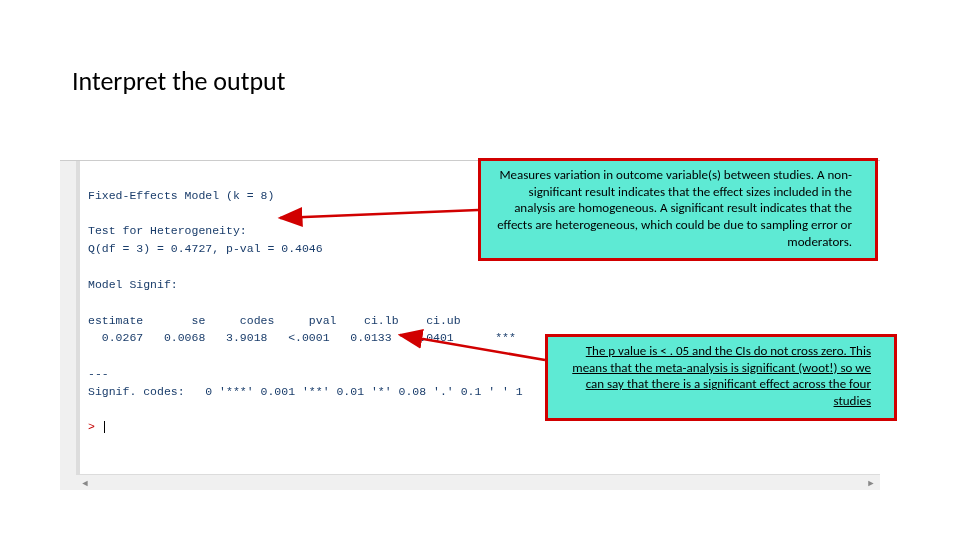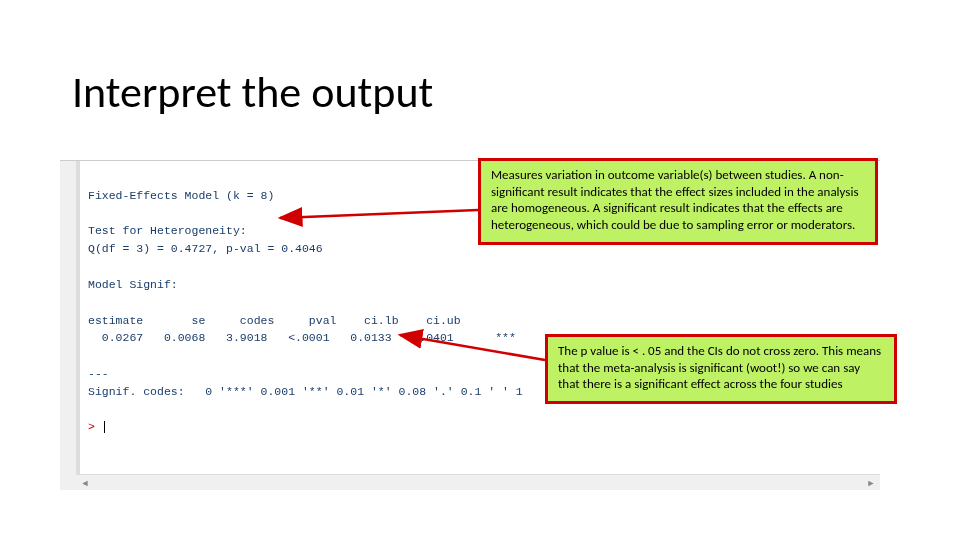--- a/index.html
+++ b/index.html
@@ -8,21 +8,21 @@
     height: 540px;
     background: #ffffff;
     font-family: Calibri, Arial, sans-serif;
     position: relative;
     overflow: hidden;
   }
   .title {
     position: absolute;
     top: 65px;
     left: 72px;
-    font-size: 44px;
+    font-size: 26px;
     font-weight: 400;
     color: #000;
   }
   .console-frame {
     position: absolute;
     top: 160px;
     left: 60px;
     width: 820px;
     height: 330px;
     background: #f0f0f0;
@@ -72,36 +72,38 @@
     display: inline-block;
     width: 1px;
     height: 12px;
     background: #000;
     vertical-align: middle;
     margin-left: 2px;
   }
   .callout {
     position: absolute;
     border: 3px solid #d10000;
-    background: #bef264;
-    padding: 6px 10px 8px 10px;
+    background: #5eead4;
+    padding: 6px 23px 8px 10px;
     font-size: 13px;
     line-height: 1.28;
     color: #000;
     font-family: Calibri, Arial, sans-serif;
+    text-align: right;
   }
   .callout1 {
     top: 158px;
     left: 478px;
     width: 400px;
   }
   .callout2 {
     top: 334px;
     left: 545px;
     width: 352px;
+    text-decoration: underline;
   }
   svg.arrows {
     position: absolute;
     top: 0;
     left: 0;
     pointer-events: none;
   }
 </style>
 </head>
 <body>

